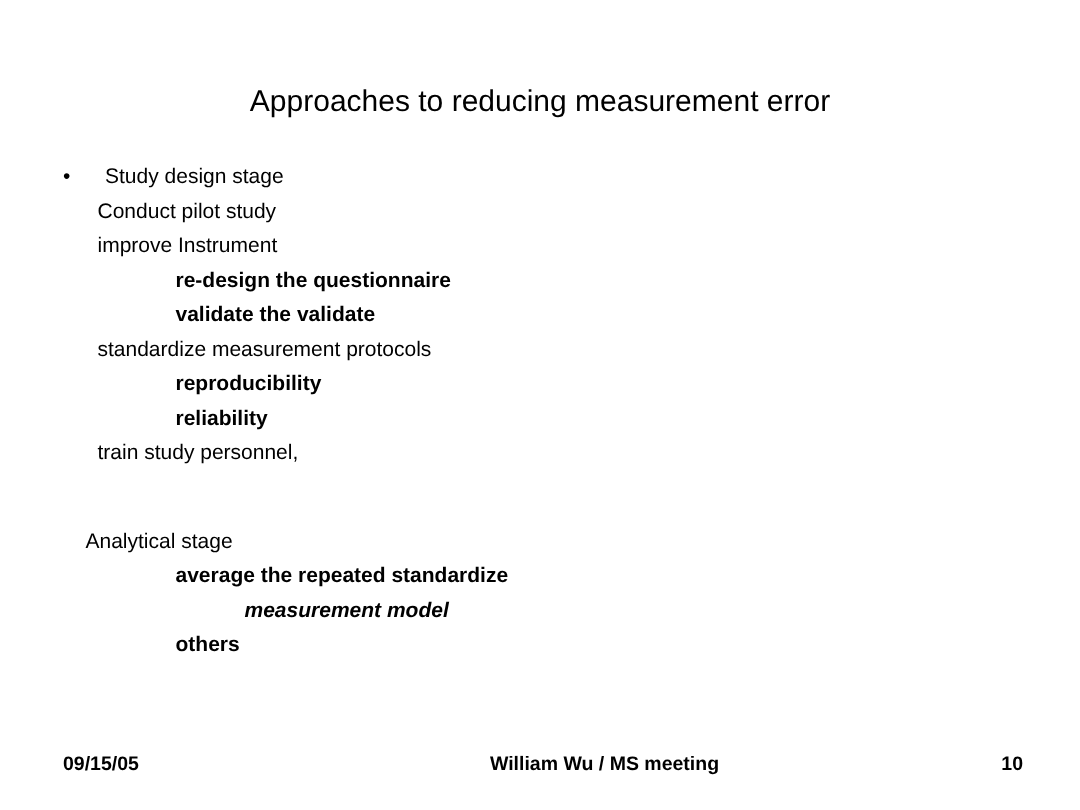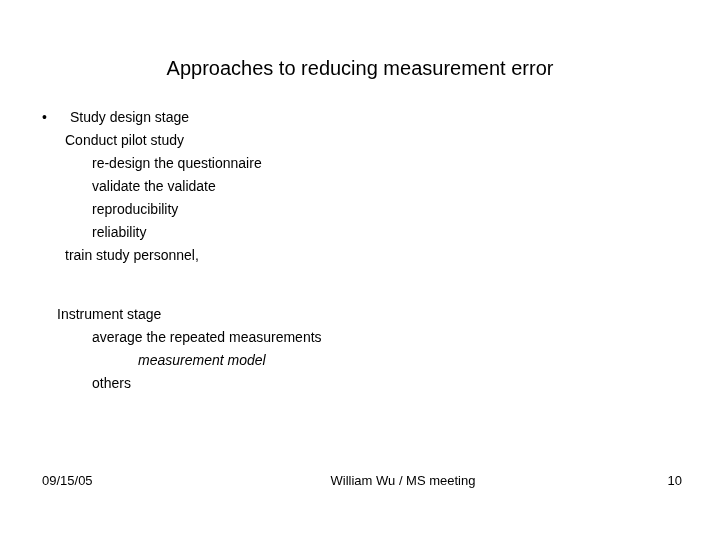--- a/index.html
+++ b/index.html
@@ -52,43 +52,44 @@
     font-size: 14px;
     line-height: 23px;
     height: 23px;
     white-space: nowrap;
     color: #000000;
   }
   
   .lvl-1 { padding-left: 70px; }
   .lvl-1b { padding-left: 57px; }
   .lvl-2 { padding-left: 65px; }
-  .lvl-3 { padding-left: 92px; }
+  .lvl-3 { padding-left: 117px; font-weight: bold; }
 
   .bullet-dot {
     position: absolute;
     left: 42px;
     top: 0;
     width: 10px;
     font-size: 14px;
     line-height: 23px;
     color: #000000;
   }
   .italic-line {
     font-style: italic;
     margin-left: 46px;
   }
 
   
   .footer {
     position: absolute;
     left: 0;
-    top: 470px;
+    top: 498px;
     width: 720px;
     height: 22px;
+    font-weight: bold;
   }
   .footer-date {
     position: absolute;
     left: 42px;
     top: 0;
     font-size: 13px;
     line-height: 22px;
     white-space: nowrap;
   }
   .footer-center {
@@ -116,30 +117,32 @@
 <body>
 
 <div class="slide">
 
   <h1 class="slide-title">Approaches to reducing measurement error</h1>
 
   <div class="body-area">
     <div class="outline-group">
         <div class="outline-line lvl-1"><span class="bullet-dot">•</span><span>Study design stage</span></div>
         <div class="outline-line lvl-2"><span>Conduct pilot study</span></div>
+        <div class="outline-line lvl-2"><span>improve Instrument</span></div>
         <div class="outline-line lvl-3"><span>re-design the questionnaire</span></div>
         <div class="outline-line lvl-3"><span>validate the validate</span></div>
+        <div class="outline-line lvl-2"><span>standardize measurement protocols</span></div>
         <div class="outline-line lvl-3"><span>reproducibility</span></div>
         <div class="outline-line lvl-3"><span>reliability</span></div>
         <div class="outline-line lvl-2"><span>train study personnel,</span></div>
       </div>
     <div class="group-gap"></div>
     <div class="outline-group">
-        <div class="outline-line lvl-1b"><span>Instrument stage</span></div>
-        <div class="outline-line lvl-3"><span>average the repeated measurements</span></div>
+        <div class="outline-line lvl-1b"><span>Analytical stage</span></div>
+        <div class="outline-line lvl-3"><span>average the repeated standardize</span></div>
         <div class="outline-line lvl-3 italic-line"><span>measurement model</span></div>
         <div class="outline-line lvl-3"><span>others</span></div>
       </div>
   </div>
 
   <div class="footer">
     <span class="footer-date">09/15/05</span>
     <span class="footer-center">William Wu / MS meeting</span>
     <span class="footer-page">10</span>
   </div>

